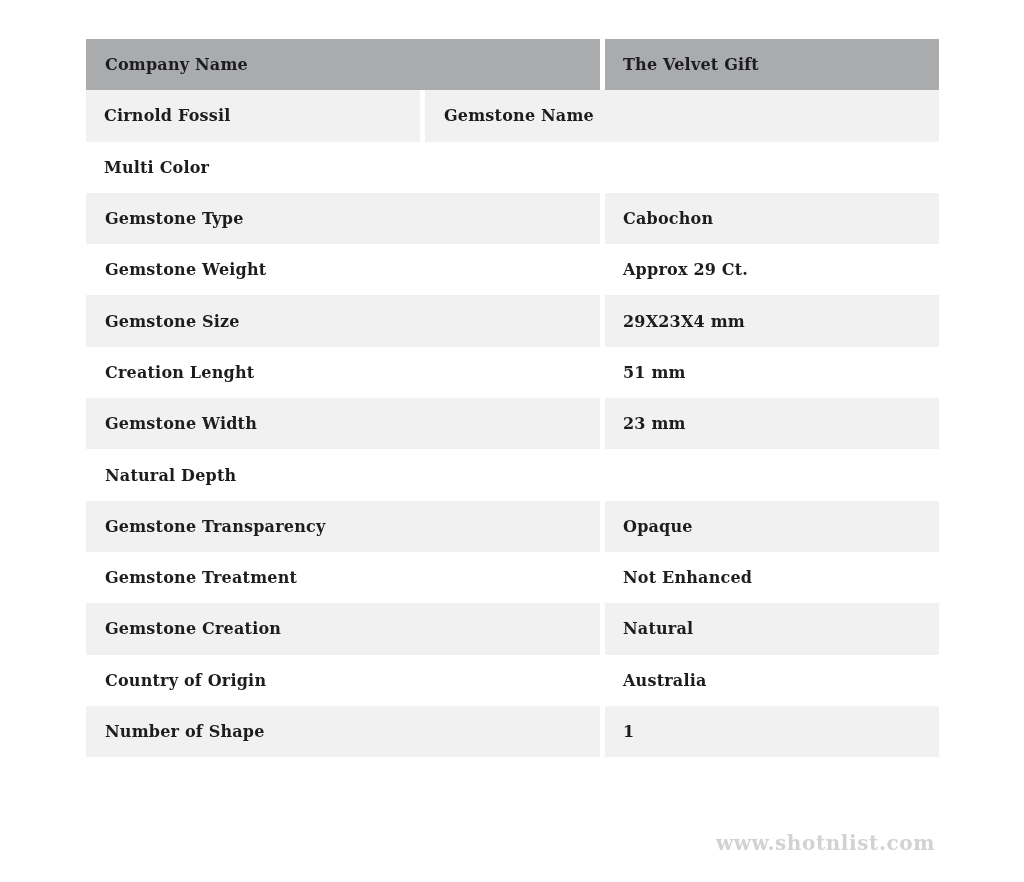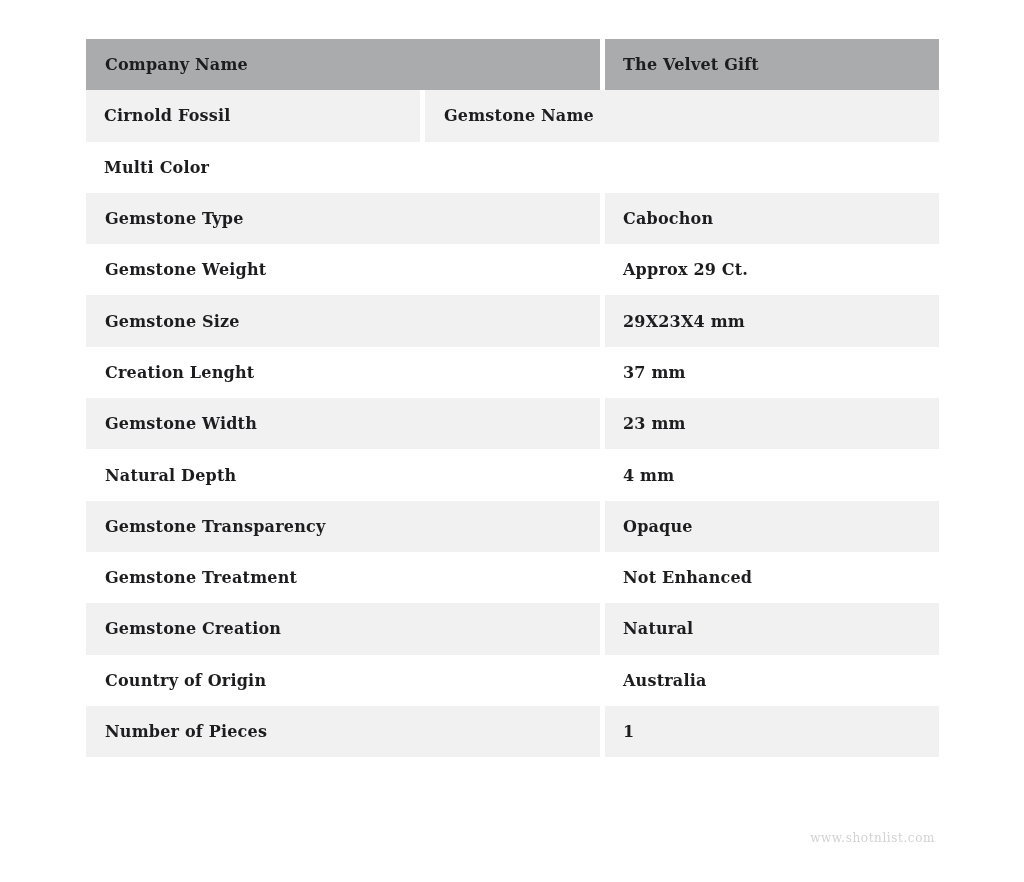--- a/index.html
+++ b/index.html
@@ -50,22 +50,22 @@
   .row:not(.header):nth-child(even) .cell {
     background: var(--row-alt-bg, #f1f1f2);
   }
   .row:not(.header):nth-child(odd) .cell {
     background: var(--row-bg, #ffffff);
   }
   .watermark {
     position: absolute;
     top: 831px;
     right: 89px;
-    font-weight: normal;
-    font-size: 12px;
+    font-weight: bold;
+    font-size: 20px;
     letter-spacing: 0.6px;
     color: var(--watermark-color, #d2d2d2);
   }
 </style>
 </head>
 <body>
 
 <div class="spec-table">
   <div class="row header">
     <div class="cell label">Company Name</div>
@@ -92,31 +92,30 @@
     <div class="cell value">Approx 29 Ct.</div>
   </div>
 
   <div class="row">
     <div class="cell label">Gemstone Size</div>
     <div class="cell value">29X23X4 mm</div>
   </div>
 
   <div class="row">
     <div class="cell label">Creation Lenght</div>
-    <div class="cell value">37 mm</div>
+    <div class="cell value">51 mm</div>
   </div>
 
   <div class="row">
     <div class="cell label">Gemstone Width</div>
     <div class="cell value">23 mm</div>
   </div>
 
   <div class="row">
     <div class="cell label">Natural Depth</div>
-    <div class="cell value">4 mm</div>
   </div>
 
   <div class="row">
     <div class="cell label">Gemstone Transparency</div>
     <div class="cell value">Opaque</div>
   </div>
 
   <div class="row">
     <div class="cell label">Gemstone Treatment</div>
     <div class="cell value">Not Enhanced</div>
@@ -126,18 +125,18 @@
     <div class="cell label">Gemstone Creation</div>
     <div class="cell value">Natural</div>
   </div>
 
   <div class="row">
     <div class="cell label">Country of Origin</div>
     <div class="cell value">Australia</div>
   </div>
 
   <div class="row">
-    <div class="cell label">Number of Pieces</div>
+    <div class="cell label">Number of Shape</div>
     <div class="cell value">1</div>
   </div>
 </div>
 
 <div class="watermark">www.shotnlist.com</div>
 
 </body></html>

